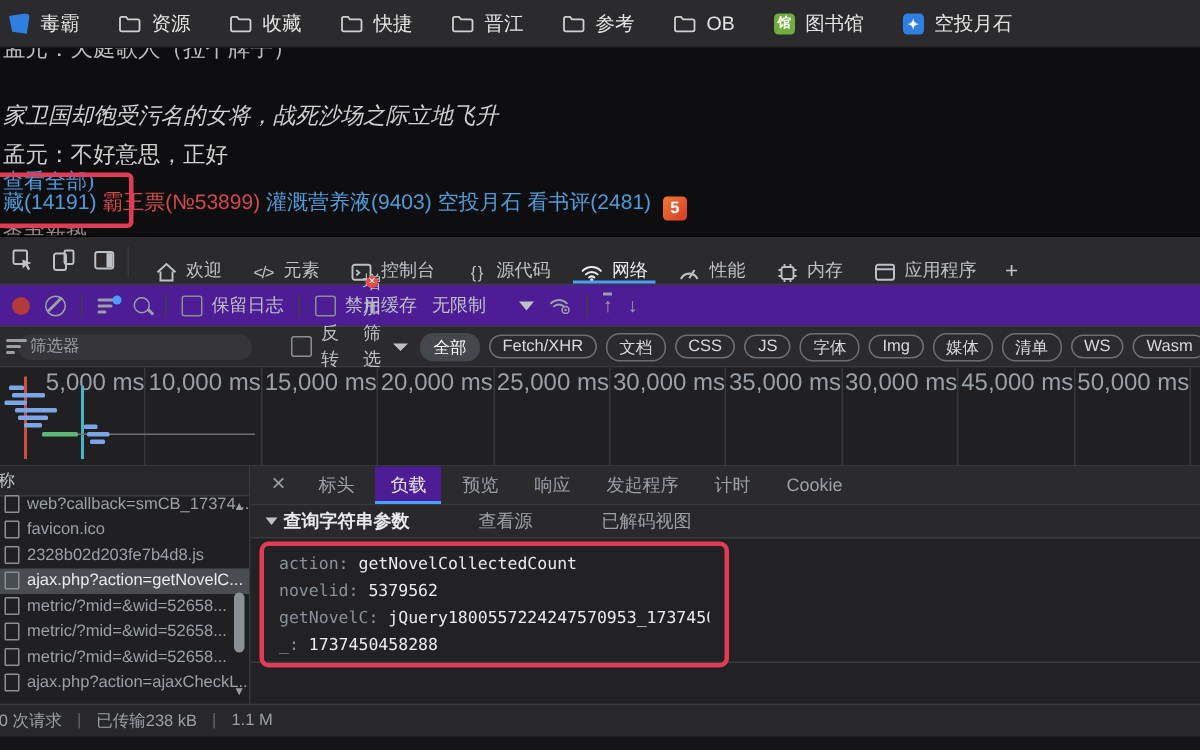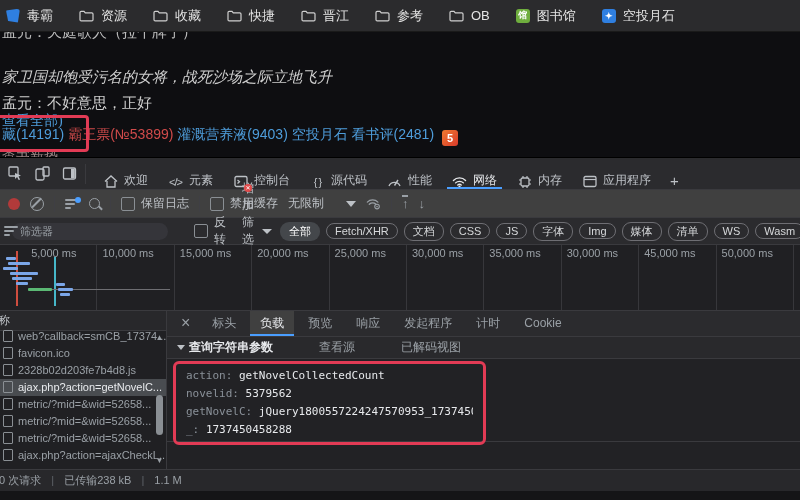--- a/index.html
+++ b/index.html
@@ -48,21 +48,21 @@
   .dt-tabbar{height:32px;background:#2b2b2e;border-bottom:1px solid #3a3a3e;padding:0 6px;gap:2px;}
   .dt-left-icons{display:flex;align-items:center;gap:12px;padding:0 8px 0 2px;border-right:1px solid #3a3a3e;margin-right:6px;height:20px;}
   .dt-tab{display:flex;align-items:flex-end;gap:6px;padding:0 9px;height:31px;position:relative;cursor:default;color:#bdc1c6;}
   .dt-tab.active{color:#e8eaed;}
   .dt-tab.active::after{content:"";position:absolute;left:4px;right:4px;bottom:0;height:2px;background:#4a9eff;}
   .tab-ico{display:inline-flex;width:15px;height:15px;align-items:center;justify-content:center;position:relative;}
   .err-badge{position:absolute;right:-4px;bottom:-3px;width:8px;height:8px;border-radius:50%;background:#e04b4b;
     color:#fff;font-size:6px;line-height:8px;text-align:center;}
   .code-ico{font-size:11px;letter-spacing:-1px;color:inherit;}
   .plus-tab{font-size:15px;padding:0 8px;}
-  .dt-actionbar{height:28px;background:#404040;border-bottom:1px solid #3a3a3e;padding:0 8px;gap:10px;}
+  .dt-actionbar{height:28px;background:#4c1d95;border-bottom:1px solid #3a3a3e;padding:0 8px;gap:10px;}
   .rec-dot{width:12px;height:12px;border-radius:50%;background:#b23a3a;}
   .clear-ico{width:12px;height:12px;border-radius:50%;border:1.5px solid #9aa0a6;position:relative;}
   .clear-ico::after{content:"";position:absolute;left:-1px;top:4.5px;width:13px;height:1.5px;background:#9aa0a6;transform:rotate(-45deg);}
   .vdiv{width:1px;height:16px;background:#3f3f44;}
   .filter-lines{position:relative;width:14px;height:10px;}
   .filter-lines i{position:absolute;left:0;height:2px;background:#9aa0a6;border-radius:1px;display:block;}
   .filter-lines i:nth-child(1){top:0;width:14px;}
   .filter-lines i:nth-child(2){top:4px;width:10px;}
   .filter-lines i:nth-child(3){top:8px;width:6px;}
   .filter-lines .dot{position:absolute;right:-2px;top:-2px;width:6px;height:6px;border-radius:50%;background:#4a9eff;}
@@ -76,22 +76,22 @@
   .dt-filterbar{height:27px;background:#2b2b2e;border-bottom:1px solid #3a3a3e;padding:0 8px;gap:8px;}
   .filter-input{background:#35353a;border:none;border-radius:9px;height:17px;width:140px;color:#bdc1c6;
     font-size:11px;padding:0 8px;outline:none;font-family:"Liberation Sans",sans-serif;}
   .filter-input::placeholder{color:#9aa0a6;}
   .pills{display:flex;align-items:center;gap:6px;}
   .pill{border:1px solid #6e6e73;border-radius:9px;padding:1px 8px;font-size:11px;color:#d6d8da;white-space:nowrap;}
   .pill.active{border-color:transparent;background:#44474b;color:#fff;}
   
   .dt-overview{height:66px;background:#202023;border-bottom:1px solid #3a3a3e;position:relative;overflow:hidden;}
   .tl-cols{position:absolute;left:20px;top:0;bottom:0;display:flex;}
-  .tl-col{width:77.4px;border-right:1px solid #37373b;box-sizing:border-box;font-size:11px;color:#9aa0a6;
-    text-align:right;padding:2px 20px 0 0;}
+  .tl-col{width:77.4px;border-right:1px solid #37373b;box-sizing:border-box;font-size:16px;color:#9aa0a6;
+    text-align:right;padding:2px 0 0 0;}
   .wf{position:absolute;}
   .wf-blue{background:#7ba6e8;height:3px;border-radius:1px;}
   .wf-green{background:#5bb974;height:3px;border-radius:1px;}
   .wf-gray{background:#6e6e72;height:1px;}
   .wf-vline{width:2px;top:6px;bottom:4px;}
   .v-red{background:#cf4d3f;left:16px;}
   .v-teal{background:#46b7c9;left:54px;top:12px;}
   
   .dt-main{flex:0 0 158px;display:flex;align-items:stretch;min-height:0;}
   .req-panel{width:166px;border-right:1px solid #3a3a3e;background:#202023;display:flex;flex-direction:column;overflow:hidden;position:relative;}
@@ -104,21 +104,21 @@
   .req-row.selected{background:#494c50;color:#e8eaed;}
   .doc-ico{width:8px;height:10px;border:1px solid #8a8f94;border-radius:1px;flex:0 0 auto;position:relative;}
   .scrl{position:absolute;right:2px;width:9px;color:#9aa0a6;font-size:8px;text-align:center;}
   .scrl-up{top:22px;}
   .scrl-dn{bottom:4px;}
   .scrl-thumb{position:absolute;right:3px;top:84px;width:7px;height:40px;border-radius:4px;background:#8a8f94;}
   .det-panel{flex:1;background:#222225;display:flex;flex-direction:column;min-width:0;position:relative;}
   .det-tabs{height:26px;background:#2b2b2e;border-bottom:1px solid #3a3a3e;display:flex;align-items:center;gap:4px;padding:0 6px;box-sizing:border-box;}
   .det-close{color:#9aa0a6;font-size:16px;padding:0 8px;line-height:1;}
   .det-tab{padding:0 10px;height:25px;display:flex;align-items:center;color:#9aa0a6;font-size:12px;position:relative;}
-  .det-tab.active{background:#404040;color:#e8eaed;}
+  .det-tab.active{background:#4c1d95;color:#e8eaed;}
   .det-tab.active::after{content:"";position:absolute;left:0;right:0;bottom:0;height:2px;background:#4a9eff;}
   .det-section{height:22px;background:#29292c;border-bottom:1px solid #3a3a3e;display:flex;align-items:center;gap:46px;
     padding:0 10px;box-sizing:border-box;}
   .sec-title{color:#e8eaed;font-weight:bold;font-size:12px;display:flex;align-items:center;gap:4px;}
   .sec-caret{width:0;height:0;border-left:4px solid transparent;border-right:4px solid transparent;border-top:5px solid #bdc1c6;}
   .sec-link{color:#9aa0a6;font-size:12px;}
   .params-wrap{height:83px;box-sizing:border-box;border-bottom:1px solid #3a3a3e;padding:2px 0 0 6px;}
   .params-box{width:313px;border:3px solid #e23b55;border-radius:6px;padding:3px 10px;box-sizing:border-box;}
   .param-line{font-family:"DejaVu Sans Mono",monospace;font-size:11px;line-height:18px;white-space:nowrap;overflow:hidden;}
   .param-key{color:#8a9199;}
@@ -256,37 +256,37 @@
             <path d="M3.5 5l2 1.8-2 1.8" fill="none" stroke="#bdc1c6" stroke-width="1.3"></path>
           </svg>
         <span class="err-badge">✕</span>
       </span>
       <span>控制台</span>
     </div>
     <div class="dt-tab">
       <span class="tab-ico code-ico">{ }</span>
       <span>源代码</span>
     </div>
+    <div class="dt-tab active">
+      <span class="tab-ico">
+          <svg width="16" height="13" viewBox="0 0 16 13">
+            <path d="M1.5 5.5a9 9 0 0 1 13 0M3.8 8a6 6 0 0 1 8.4 0M6.1 10.2a3 3 0 0 1 3.8 0" fill="none" stroke="#e8eaed" stroke-width="1.4" stroke-linecap="round"></path>
+            <circle cx="8" cy="12" r="1.2" fill="#e8eaed"></circle>
+          </svg>
+        </span>
+      <span>网络</span>
+    </div>
     <div class="dt-tab">
       <span class="tab-ico">
           <svg width="15" height="13" viewBox="0 0 15 13">
             <path d="M2 11a6 6 0 0 1 11 0" fill="none" stroke="#bdc1c6" stroke-width="1.4"></path>
             <path d="M7.5 10.5 11 5" stroke="#bdc1c6" stroke-width="1.4"></path>
           </svg>
         </span>
       <span>性能</span>
-    </div>
-    <div class="dt-tab active">
-      <span class="tab-ico">
-          <svg width="16" height="13" viewBox="0 0 16 13">
-            <path d="M1.5 5.5a9 9 0 0 1 13 0M3.8 8a6 6 0 0 1 8.4 0M6.1 10.2a3 3 0 0 1 3.8 0" fill="none" stroke="#e8eaed" stroke-width="1.4" stroke-linecap="round"></path>
-            <circle cx="8" cy="12" r="1.2" fill="#e8eaed"></circle>
-          </svg>
-        </span>
-      <span>网络</span>
     </div>
     <div class="dt-tab">
       <span class="tab-ico">
           <svg width="14" height="14" viewBox="0 0 14 14">
             <rect x="3" y="3" width="8" height="8" rx="1.5" fill="none" stroke="#bdc1c6" stroke-width="1.3"></rect>
             <path d="M5 3V1M9 3V1M5 13v-2M9 13v-2M3 5H1M3 9H1M13 5h-2M13 9h-2" stroke="#bdc1c6" stroke-width="1.2"></path>
           </svg>
         </span>
       <span>内存</span>
     </div>

